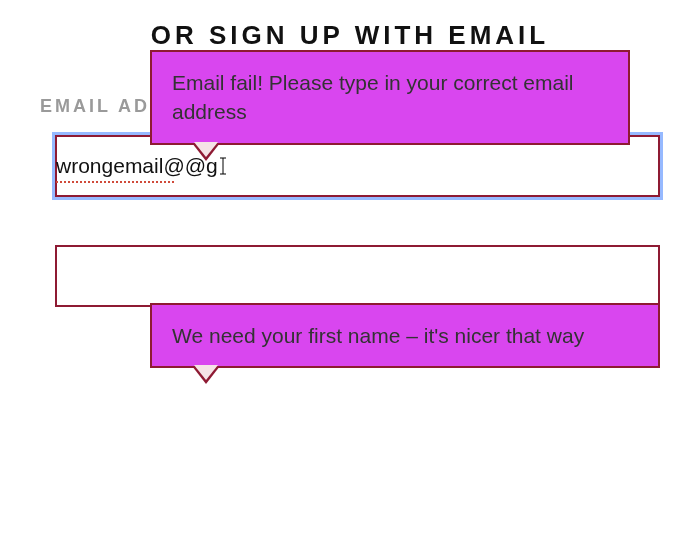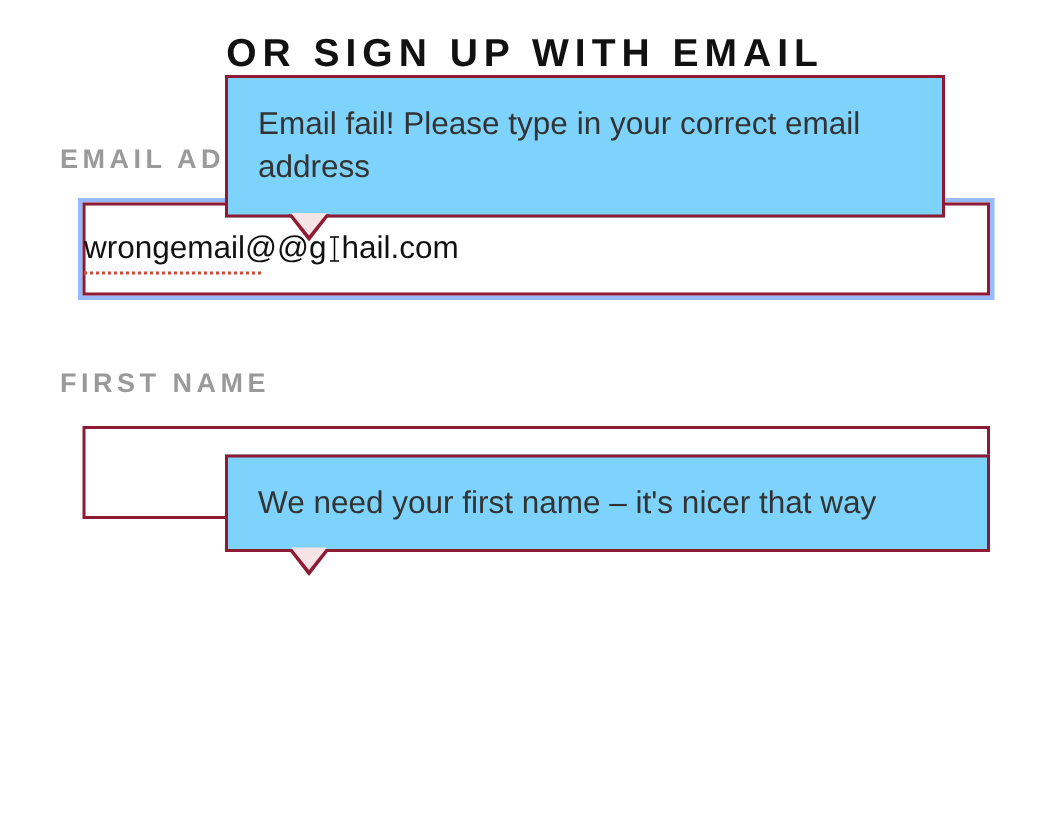--- a/index.html
+++ b/index.html
@@ -62,21 +62,21 @@
       pointer-events: none;
     }
     .helper-text {
       color: #9a9a9a;
       font-size: 20px;
       margin-top: 14px;
       font-weight: 400;
     }
     .tooltip {
       position: absolute;
-      background: #7dd3fc;
+      background: #d946ef;
       border: 2px solid #8e1a33;
       font-size: 21px;
       color: #333;
       padding: 16px 20px;
       line-height: 1.4;
       z-index: 10;
     }
     .tooltip-arrow {
       position: absolute;
       width: 0;
@@ -142,29 +142,27 @@
 
 <div class="form-section">
   <label class="field-label">EMAIL ADDRESS</label>
   <div class="input-wrapper">
     <input type="text" class="text-input focused" value="" style="">
     <div class="text-with-caret">
       <span>wrongemail@@g</span>
         <svg class="caret-icon" viewBox="0 0 10 18">
           <path d="M2 1 L5 1 L8 1 M5 1 L5 17 M2 17 L5 17 L8 17" stroke="#000" stroke-width="1" fill="none"></path>
         </svg>
-        <span>hail.com</span>
     </div>
     <div class="spellcheck-underline" style="left:16px; bottom:14px; width:118px;"></div>
   </div>
 </div>
 
 <div class="tooltip tooltip-firstname">
   <span>We need your first name – it's nicer that way</span>
   <div class="tooltip-arrow"></div>
 </div>
 
 <div class="second-section">
-  <label class="field-label">FIRST NAME</label>
   <div class="input-wrapper">
     <input type="text" class="text-input" value="" style="">
   </div>
 </div>
 
 </body></html>

